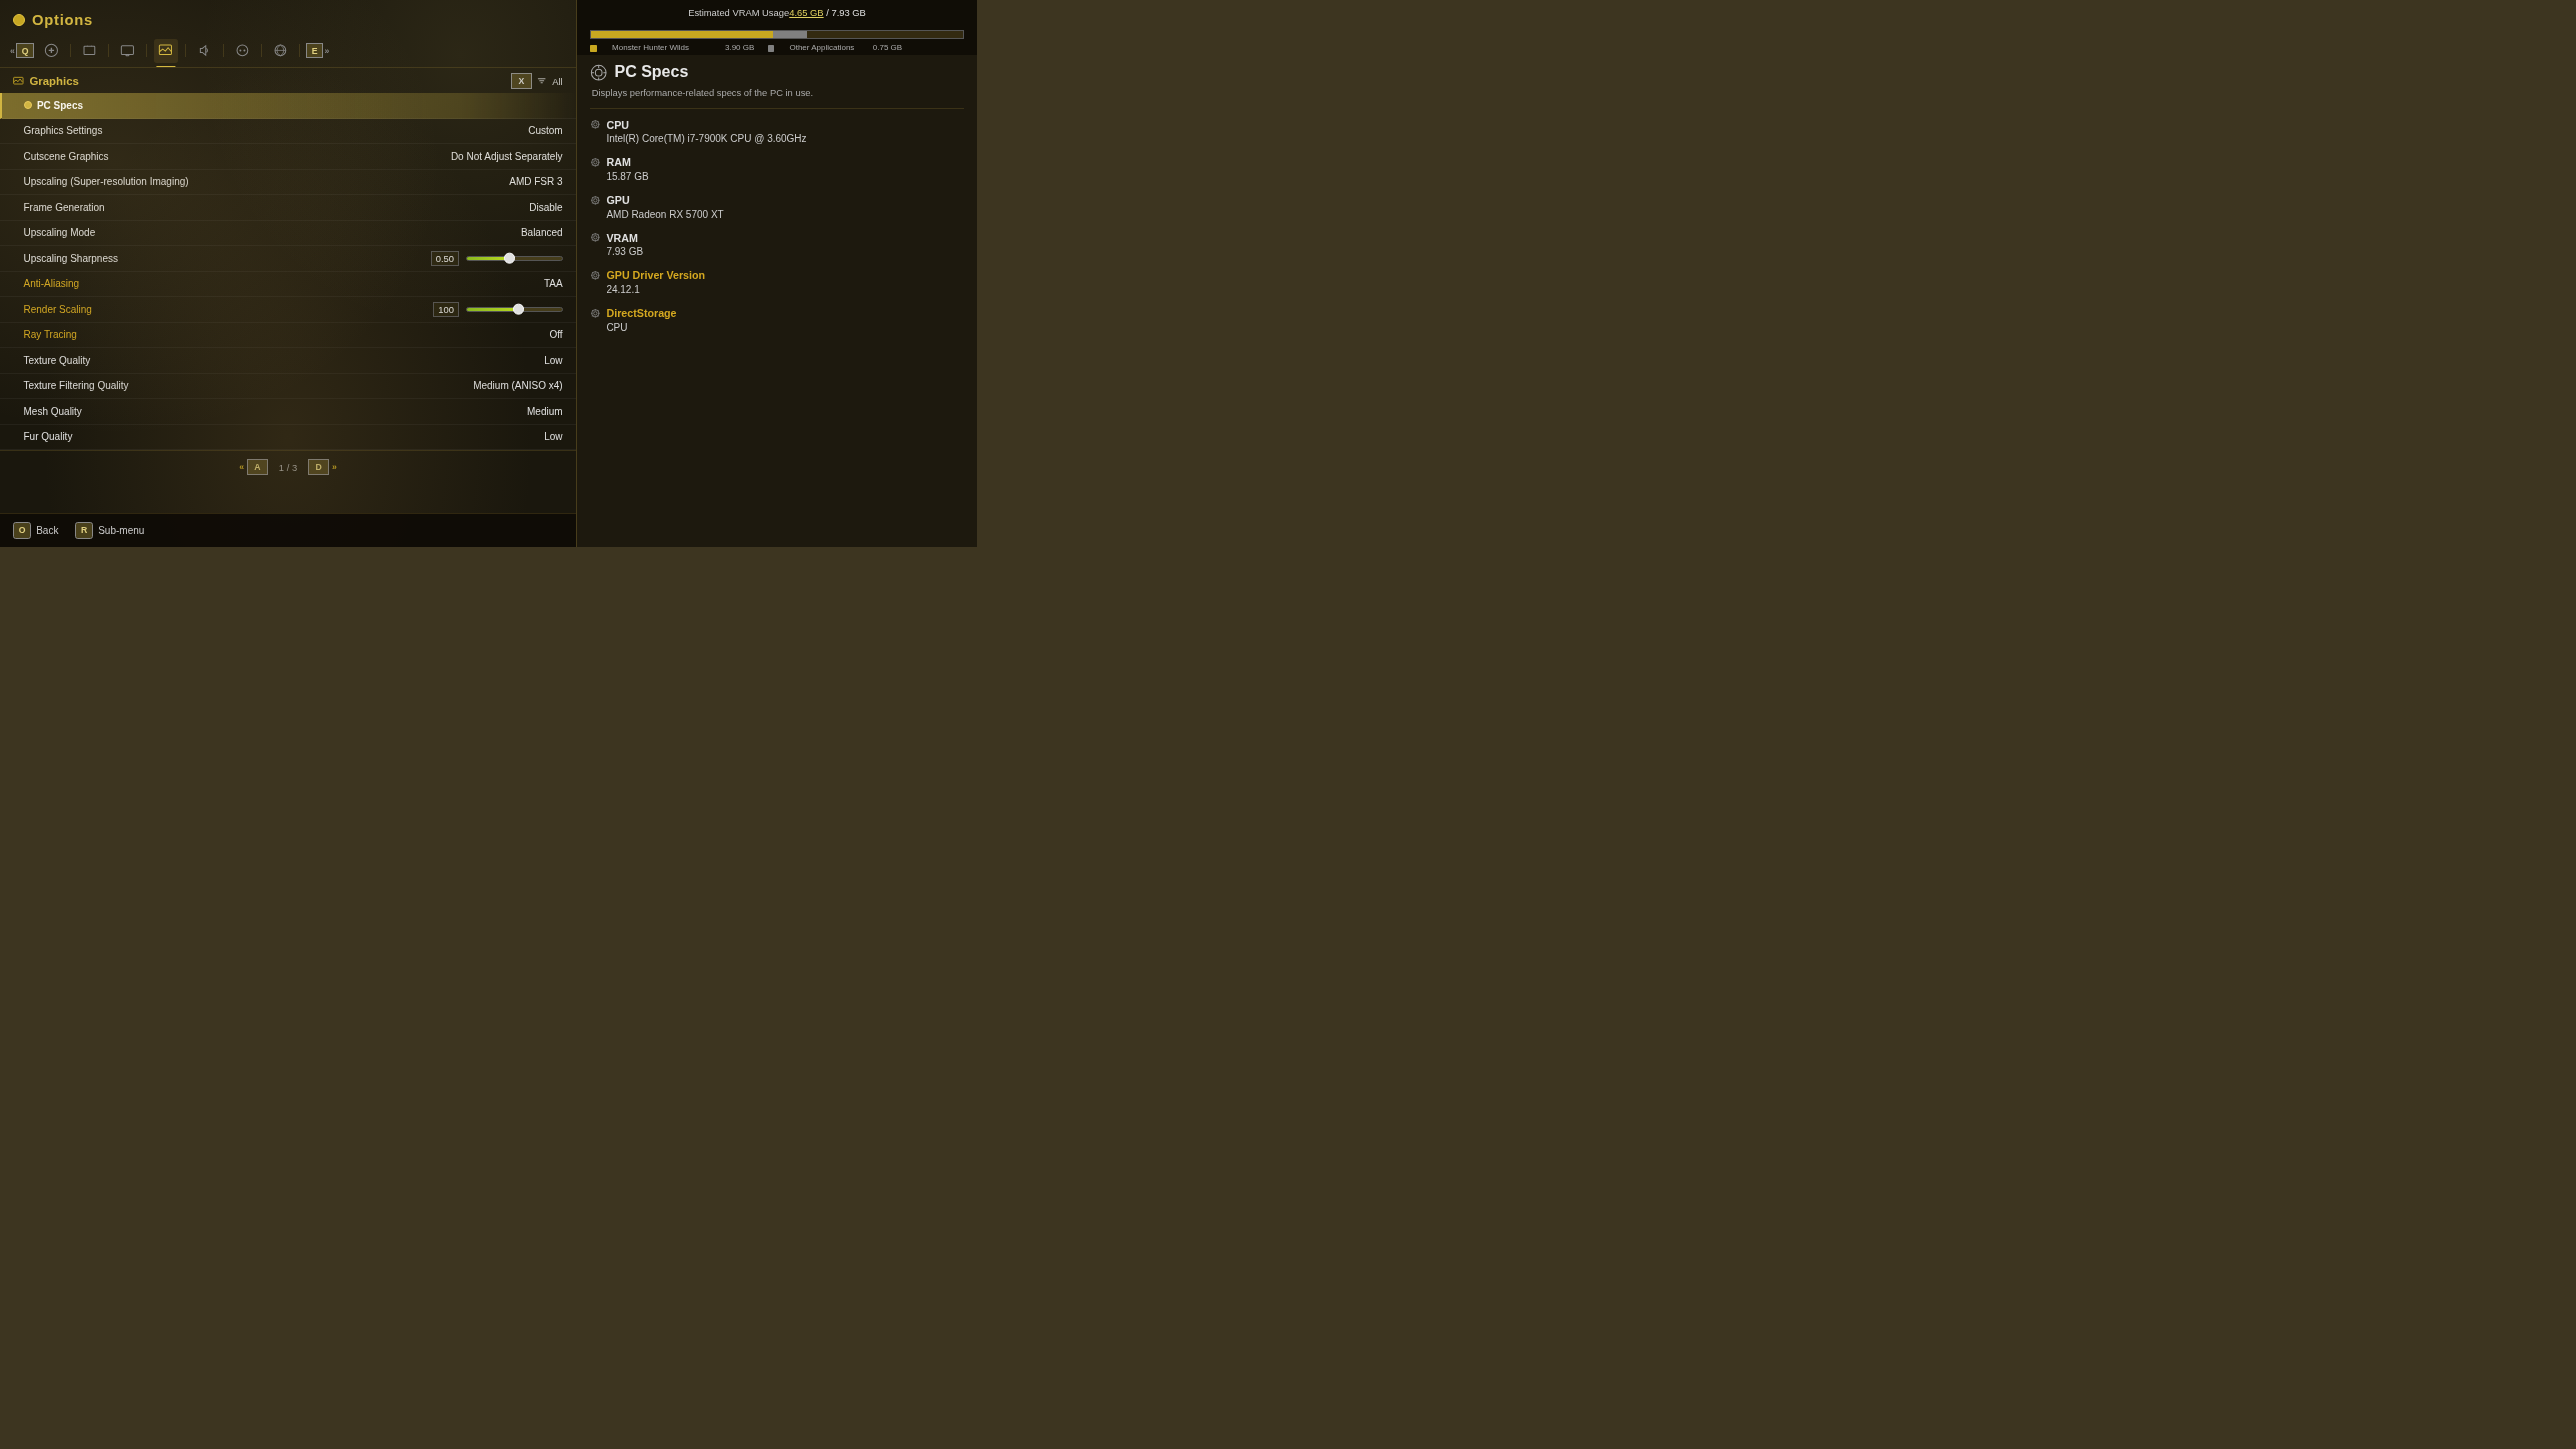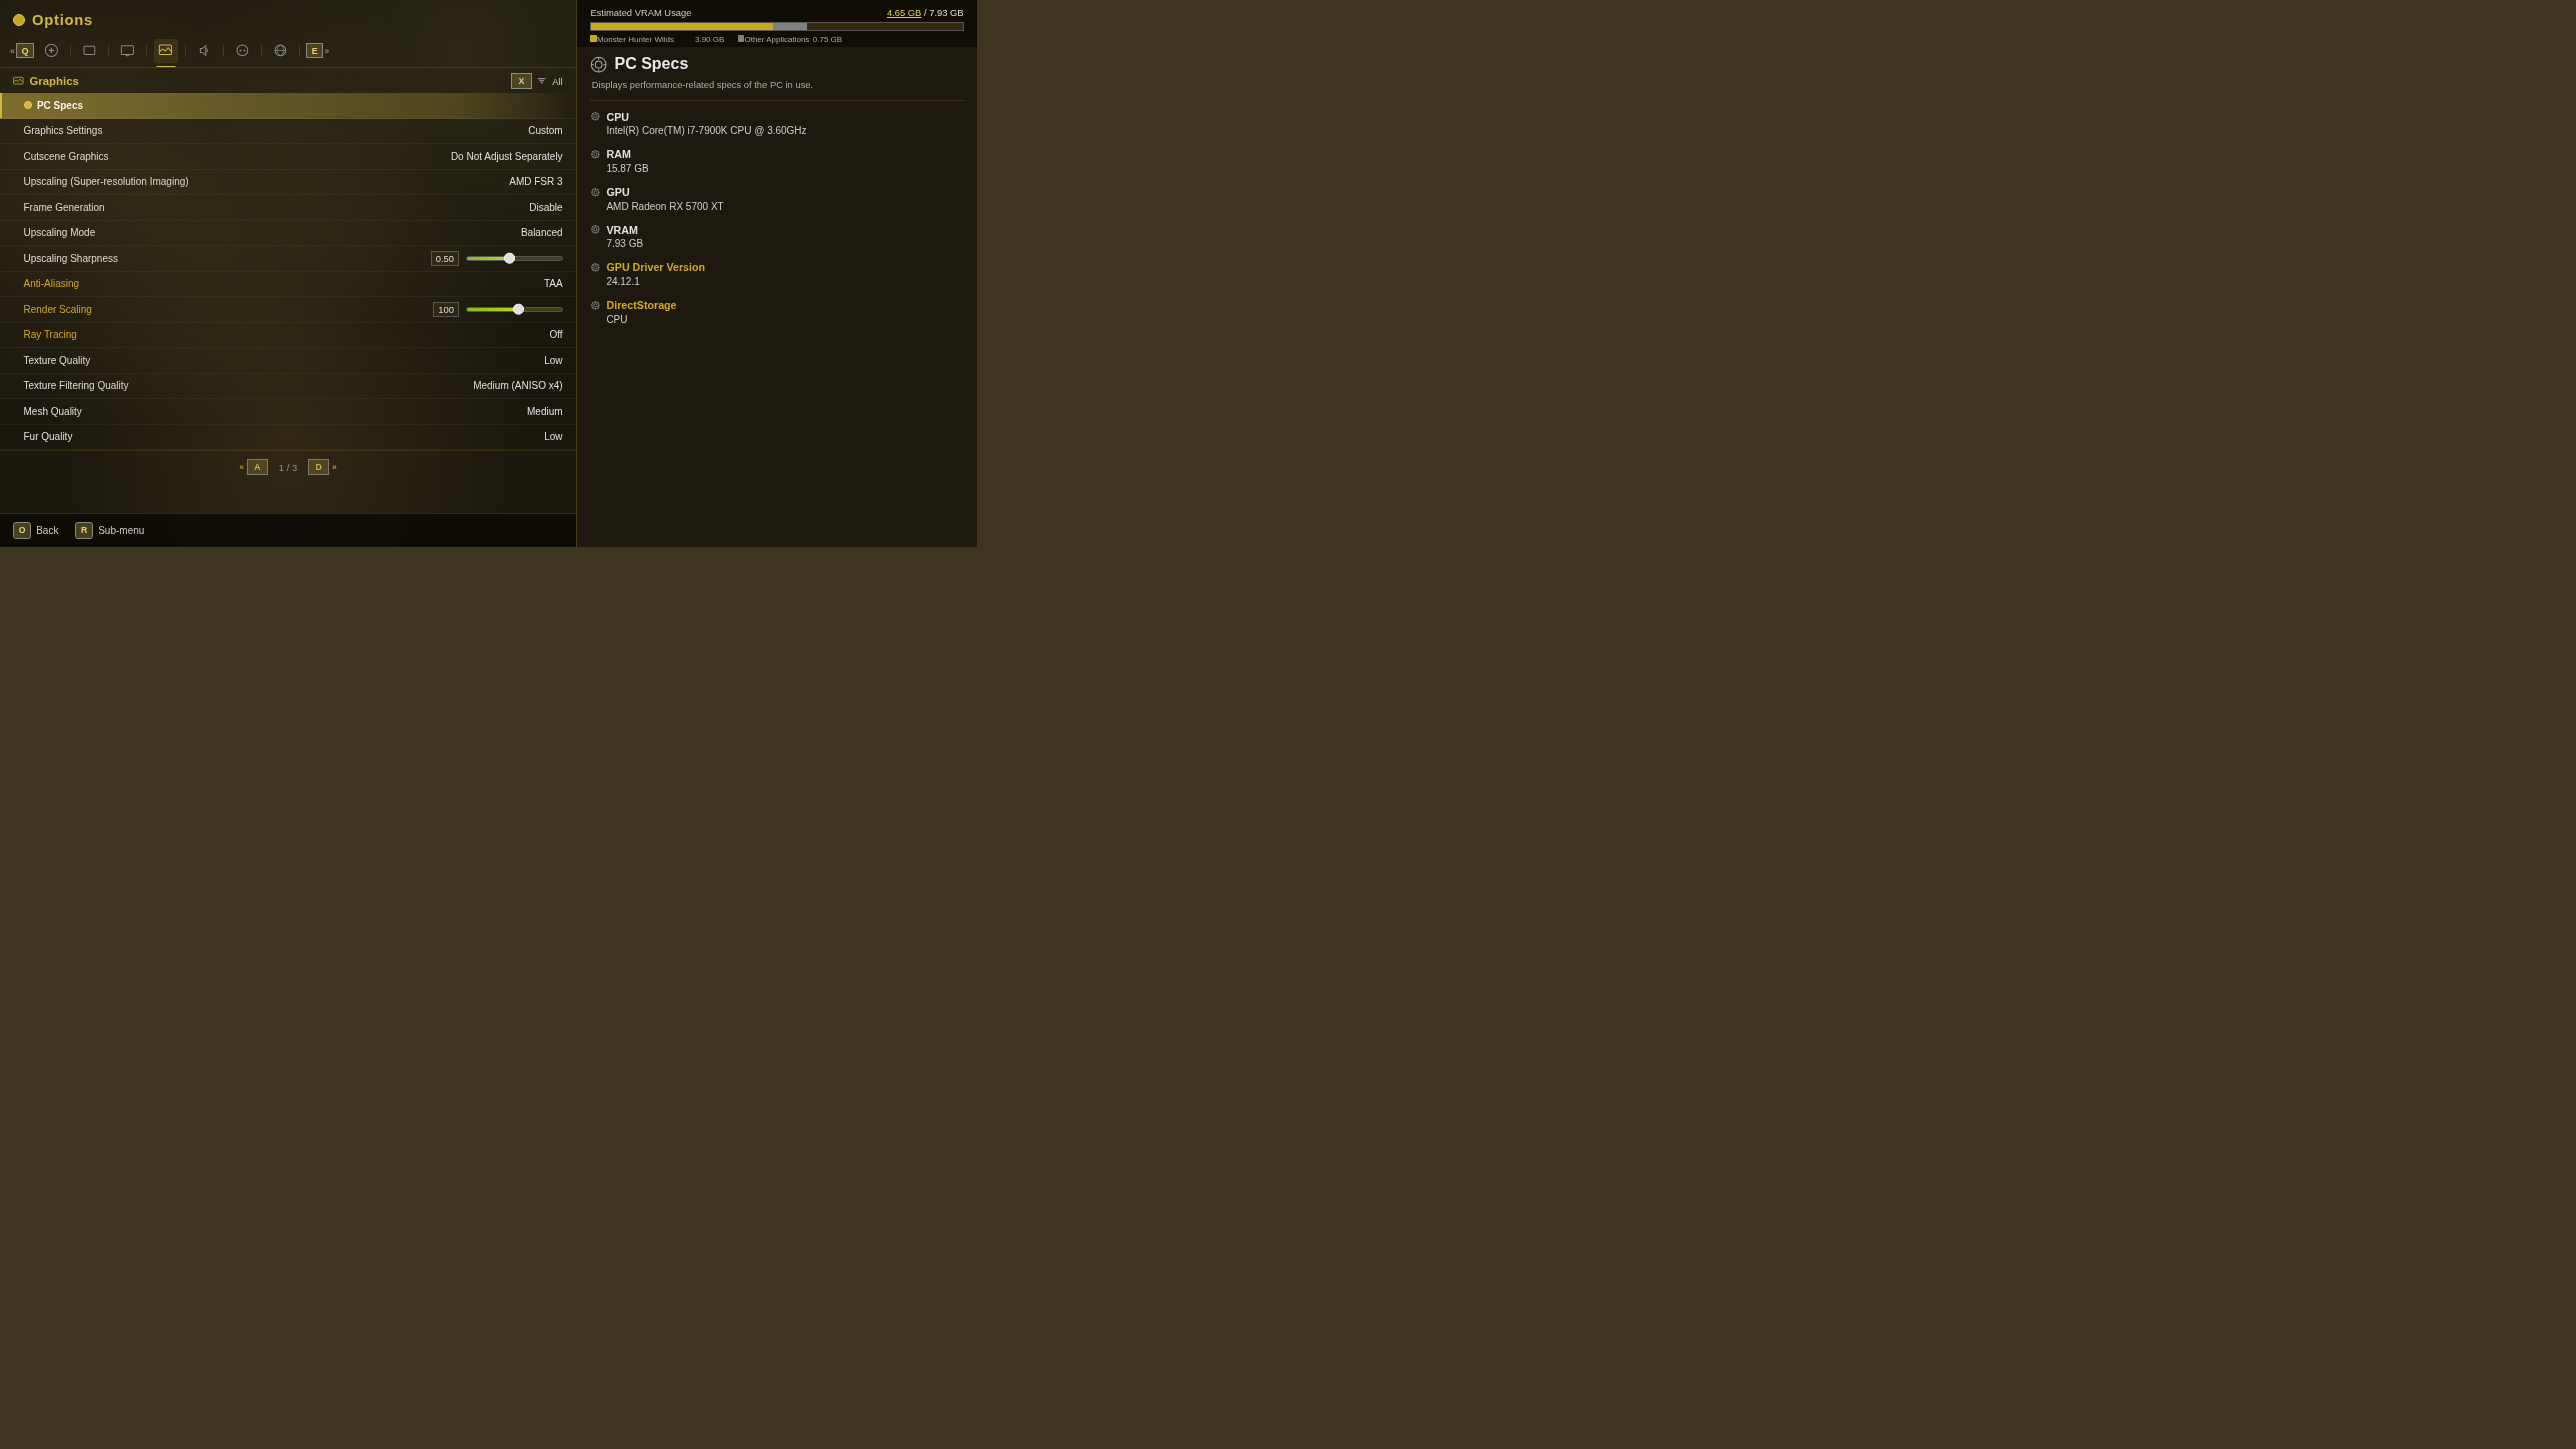--- a/index.html
+++ b/index.html
@@ -332,23 +332,23 @@
     }
 
     
     .vram-header {
       padding: 6.7px 13.4px 3.4px;
       background: rgba(15,12,6,0.9);
     }
 
     .vram-title-row {
       display: flex;
-      justify-content: space-between;
-      align-items: center;
-      margin-bottom: 4px;
+      justify-content: center;
+      align-items: center;
+      margin-bottom: 12px;
     }
 
     .vram-title {
       font-size: 9.4px;
       color: #ccc;
     }
 
     .vram-numbers {
       font-size: 9.4px;
       color: #e0e0e0;
@@ -383,22 +383,22 @@
 
     .vram-legend {
       display: flex;
       gap: 13.4px;
       font-size: 8px;
       color: #aaa;
     }
 
     .legend-item {
       display: flex;
-      align-items: flex-start;
-      gap: 0;
+      align-items: flex-end;
+      gap: 15px;
     }
 
     .legend-dot {
       width: 6.7px;
       height: 6.7px;
       border-radius: 0.7px;
     }
 
     .legend-dot.mhw { background: #c8a820; }
     .legend-dot.other { background: #808080; }

